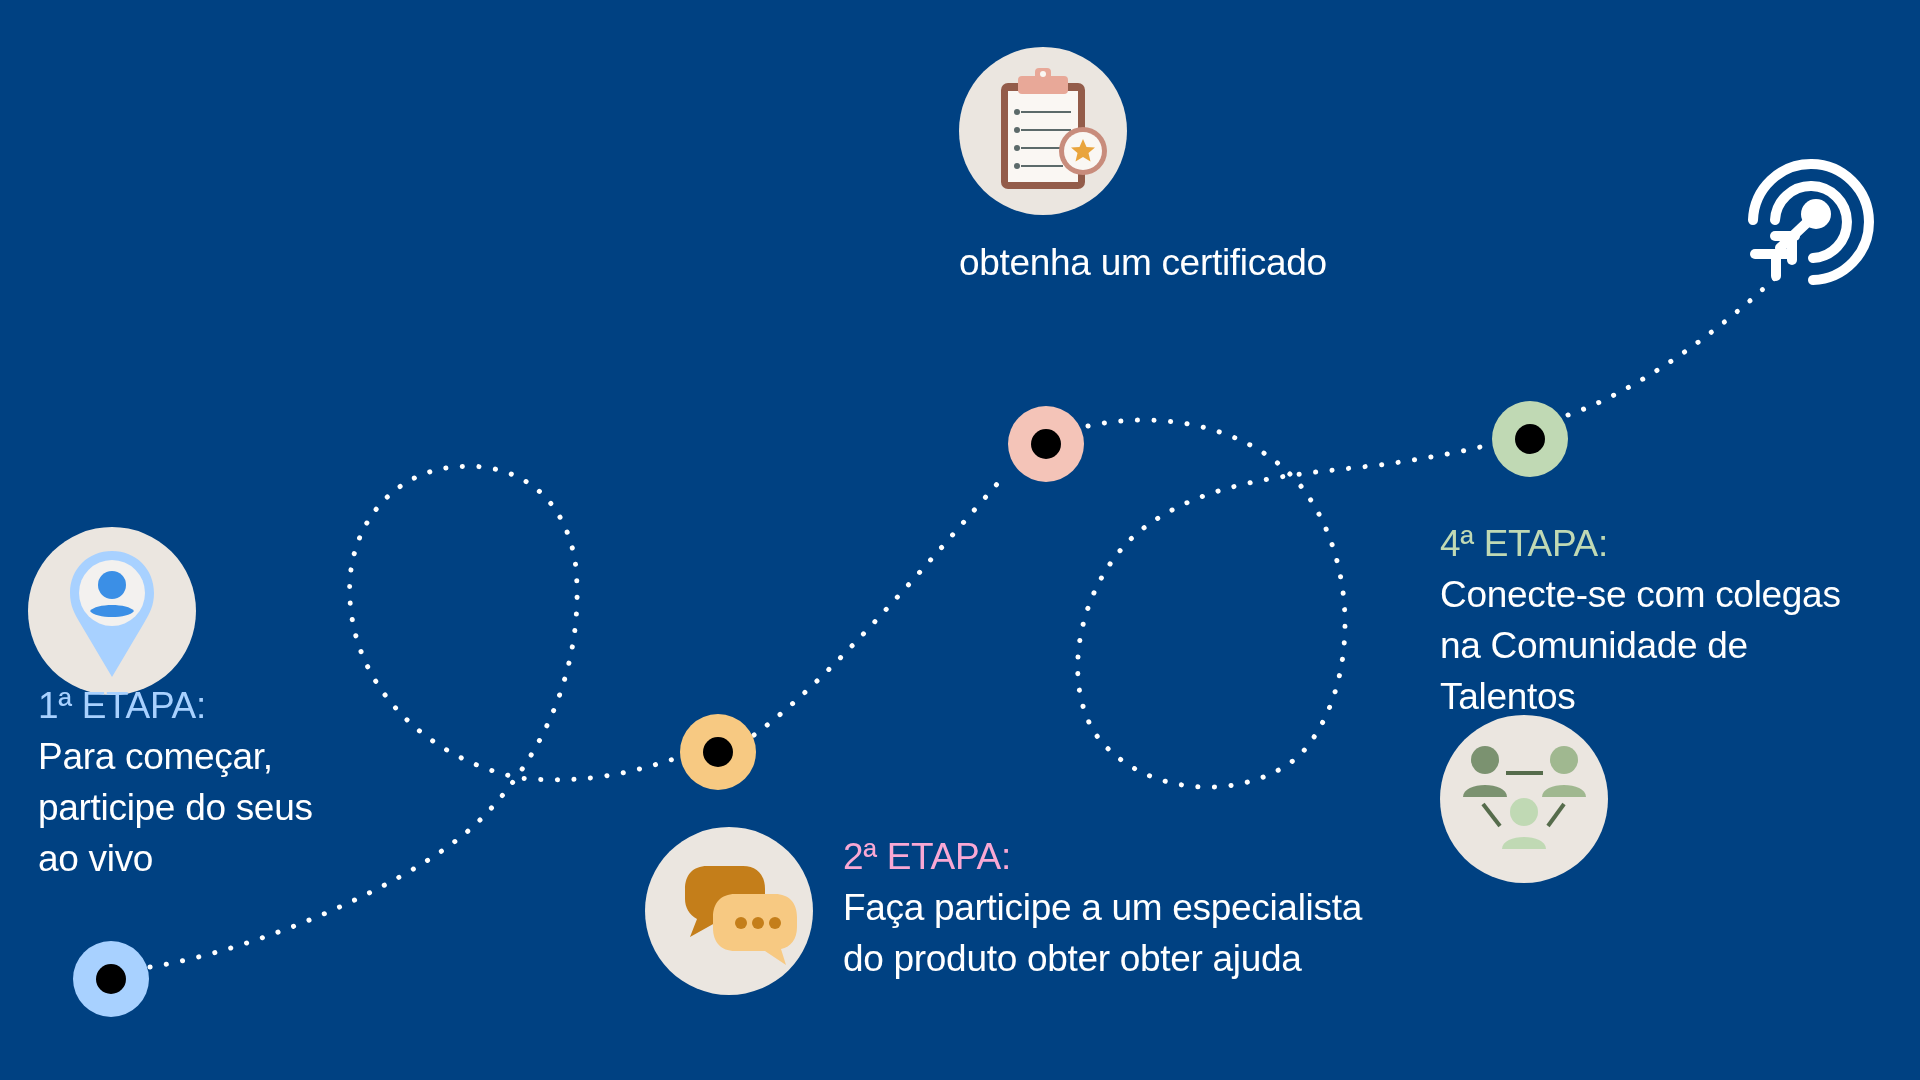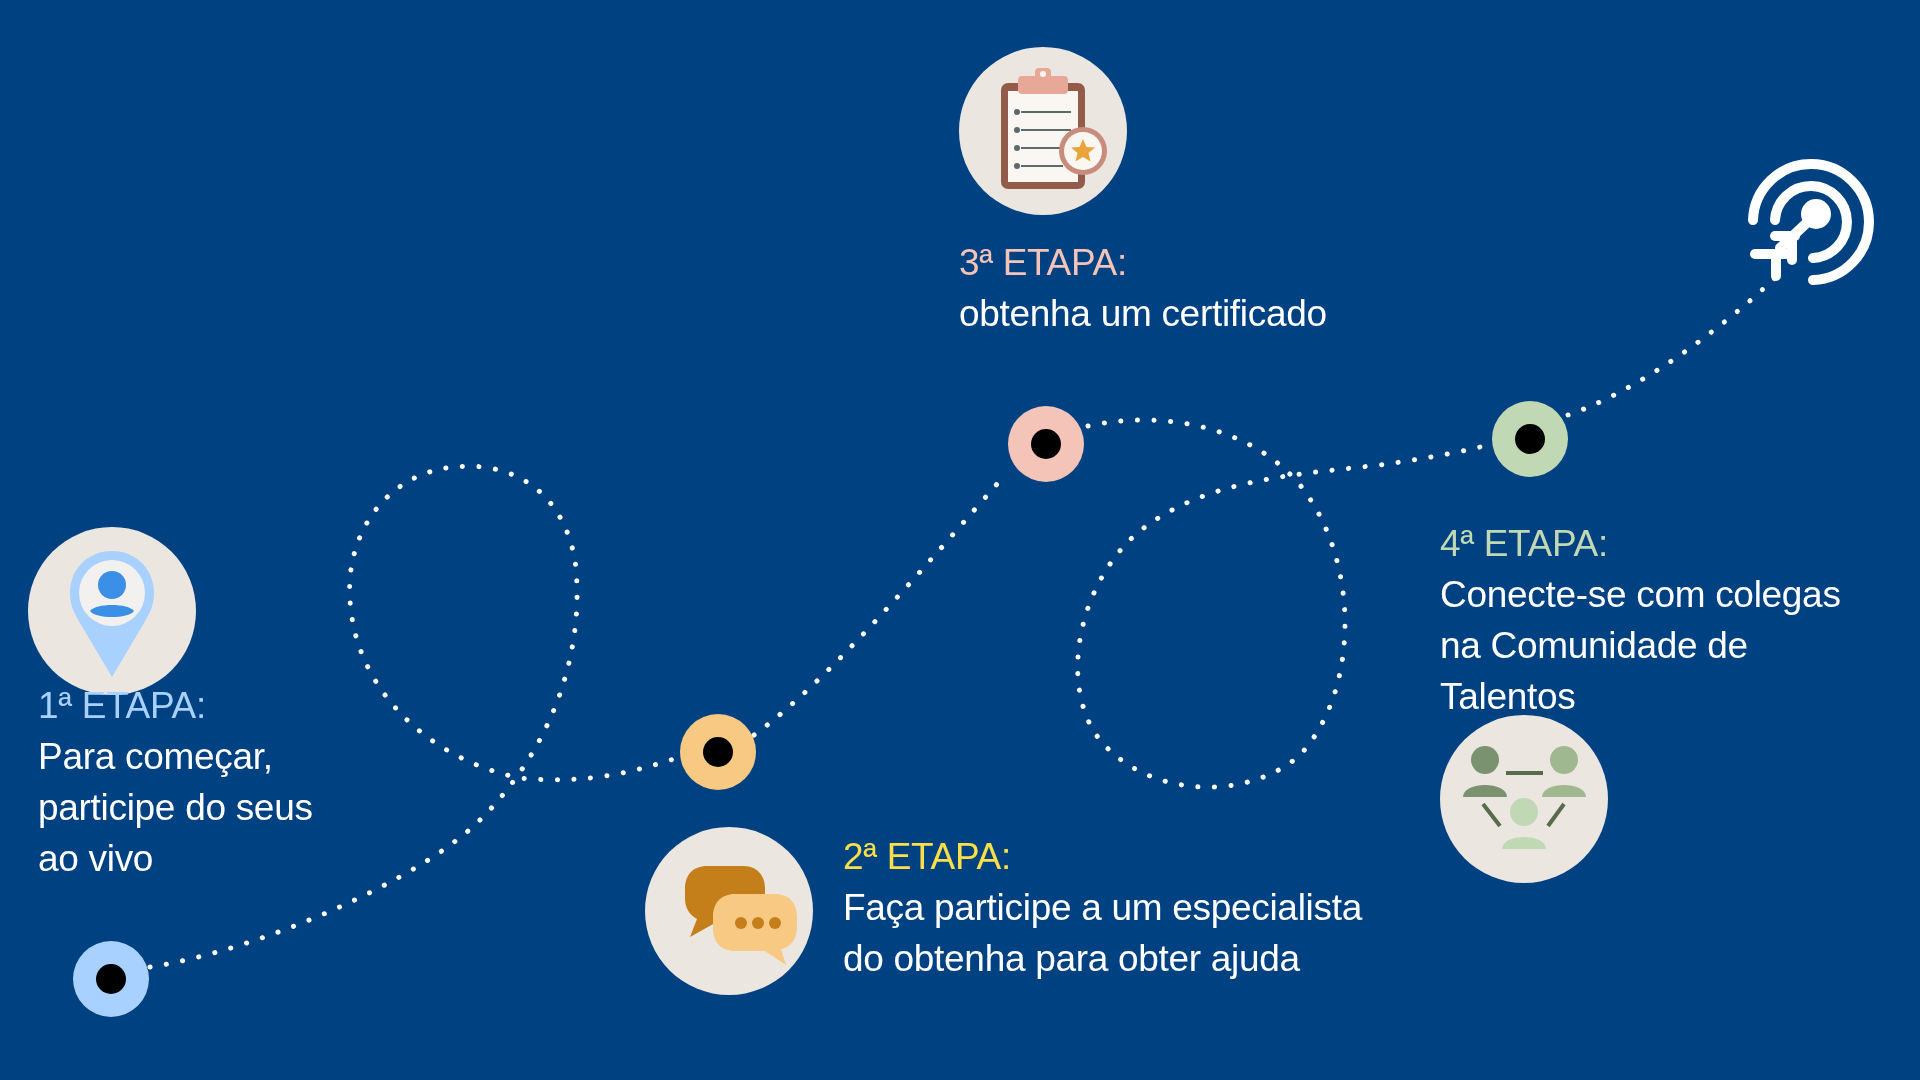--- a/index.html
+++ b/index.html
@@ -135,27 +135,26 @@
 </div>
 
 <div class="step-text" style="left:38px;top:680px">
   <span class="hdr" style="color:#a8d1ff">1ª ETAPA:</span>
   <span class="line">Para começar,</span>
   <span class="line">participe do seus</span>
   <span class="line">ao vivo</span>
 </div>
 
 <div class="step-text" style="left:843px;top:831px">
-  <span class="hdr" style="color:#fde047">2ª ETAPA:</span>
+  <span class="hdr" style="color:#f9a8d4">2ª ETAPA:</span>
   <span class="line">Faça participe a um especialista</span>
-  <span class="line">do obtenha para obter ajuda</span>
+  <span class="line">do produto obter obter ajuda</span>
 </div>
 
 <div class="step-text" style="left:959px;top:237px">
-  <span class="hdr" style="color:#f4c4b8">3ª ETAPA:</span>
   <span class="line">obtenha um certificado</span>
 </div>
 
 <div class="step-text" style="left:1440px;top:518px">
   <span class="hdr" style="color:#c0d9b4">4ª ETAPA:</span>
   <span class="line">Conecte-se com colegas</span>
   <span class="line">na Comunidade de</span>
   <span class="line">Talentos</span>
 </div>
 

